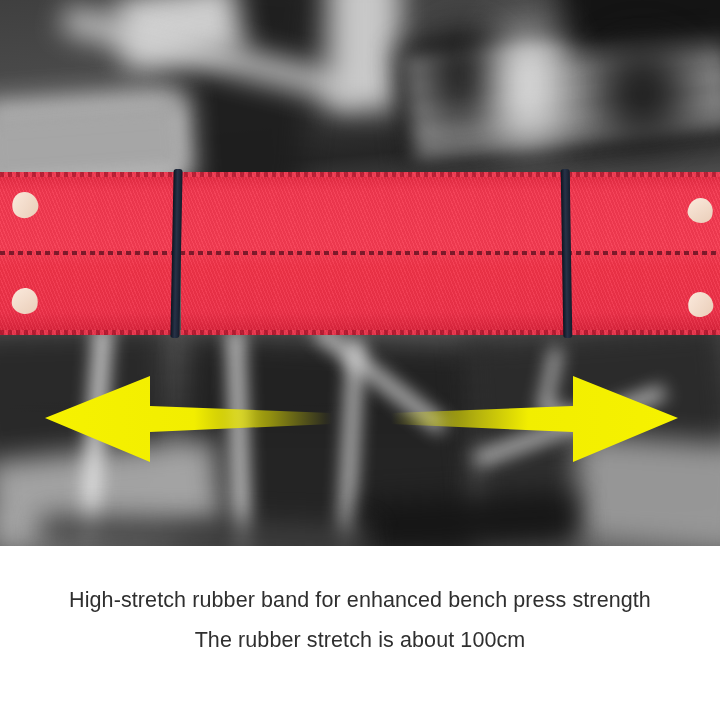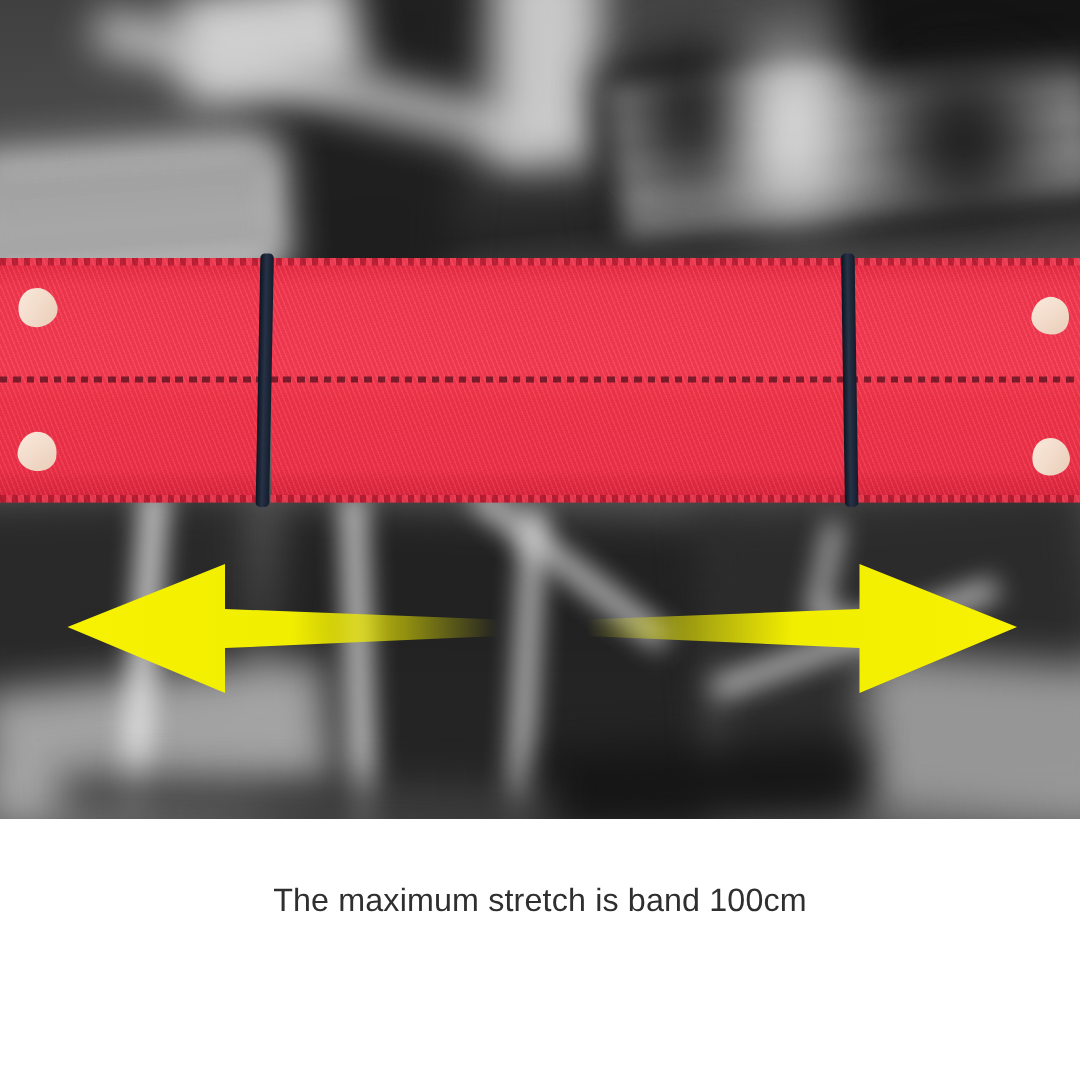--- a/index.html
+++ b/index.html
@@ -375,16 +375,17 @@
 
         <polygon fill="url(#gradLeft)" points="45,48 150,6 150,36 332,43 332,54 150,62 150,92"></polygon>
 
         <polygon fill="url(#gradRight)" points="678,48 573,6 573,36 391,43 391,54 573,62 573,92"></polygon>
       </svg>
     </div>
 
   </div>
 
   <div id="caption">
-    <div class="caption-line">The maximum stretch is band 100cm</div>
+    <div class="caption-line">High-stretch rubber band for enhanced bench press strength</div>
+    <div class="caption-line">The rubber stretch is about 100cm</div>
   </div>
 
 </div>
 
 </body></html>

